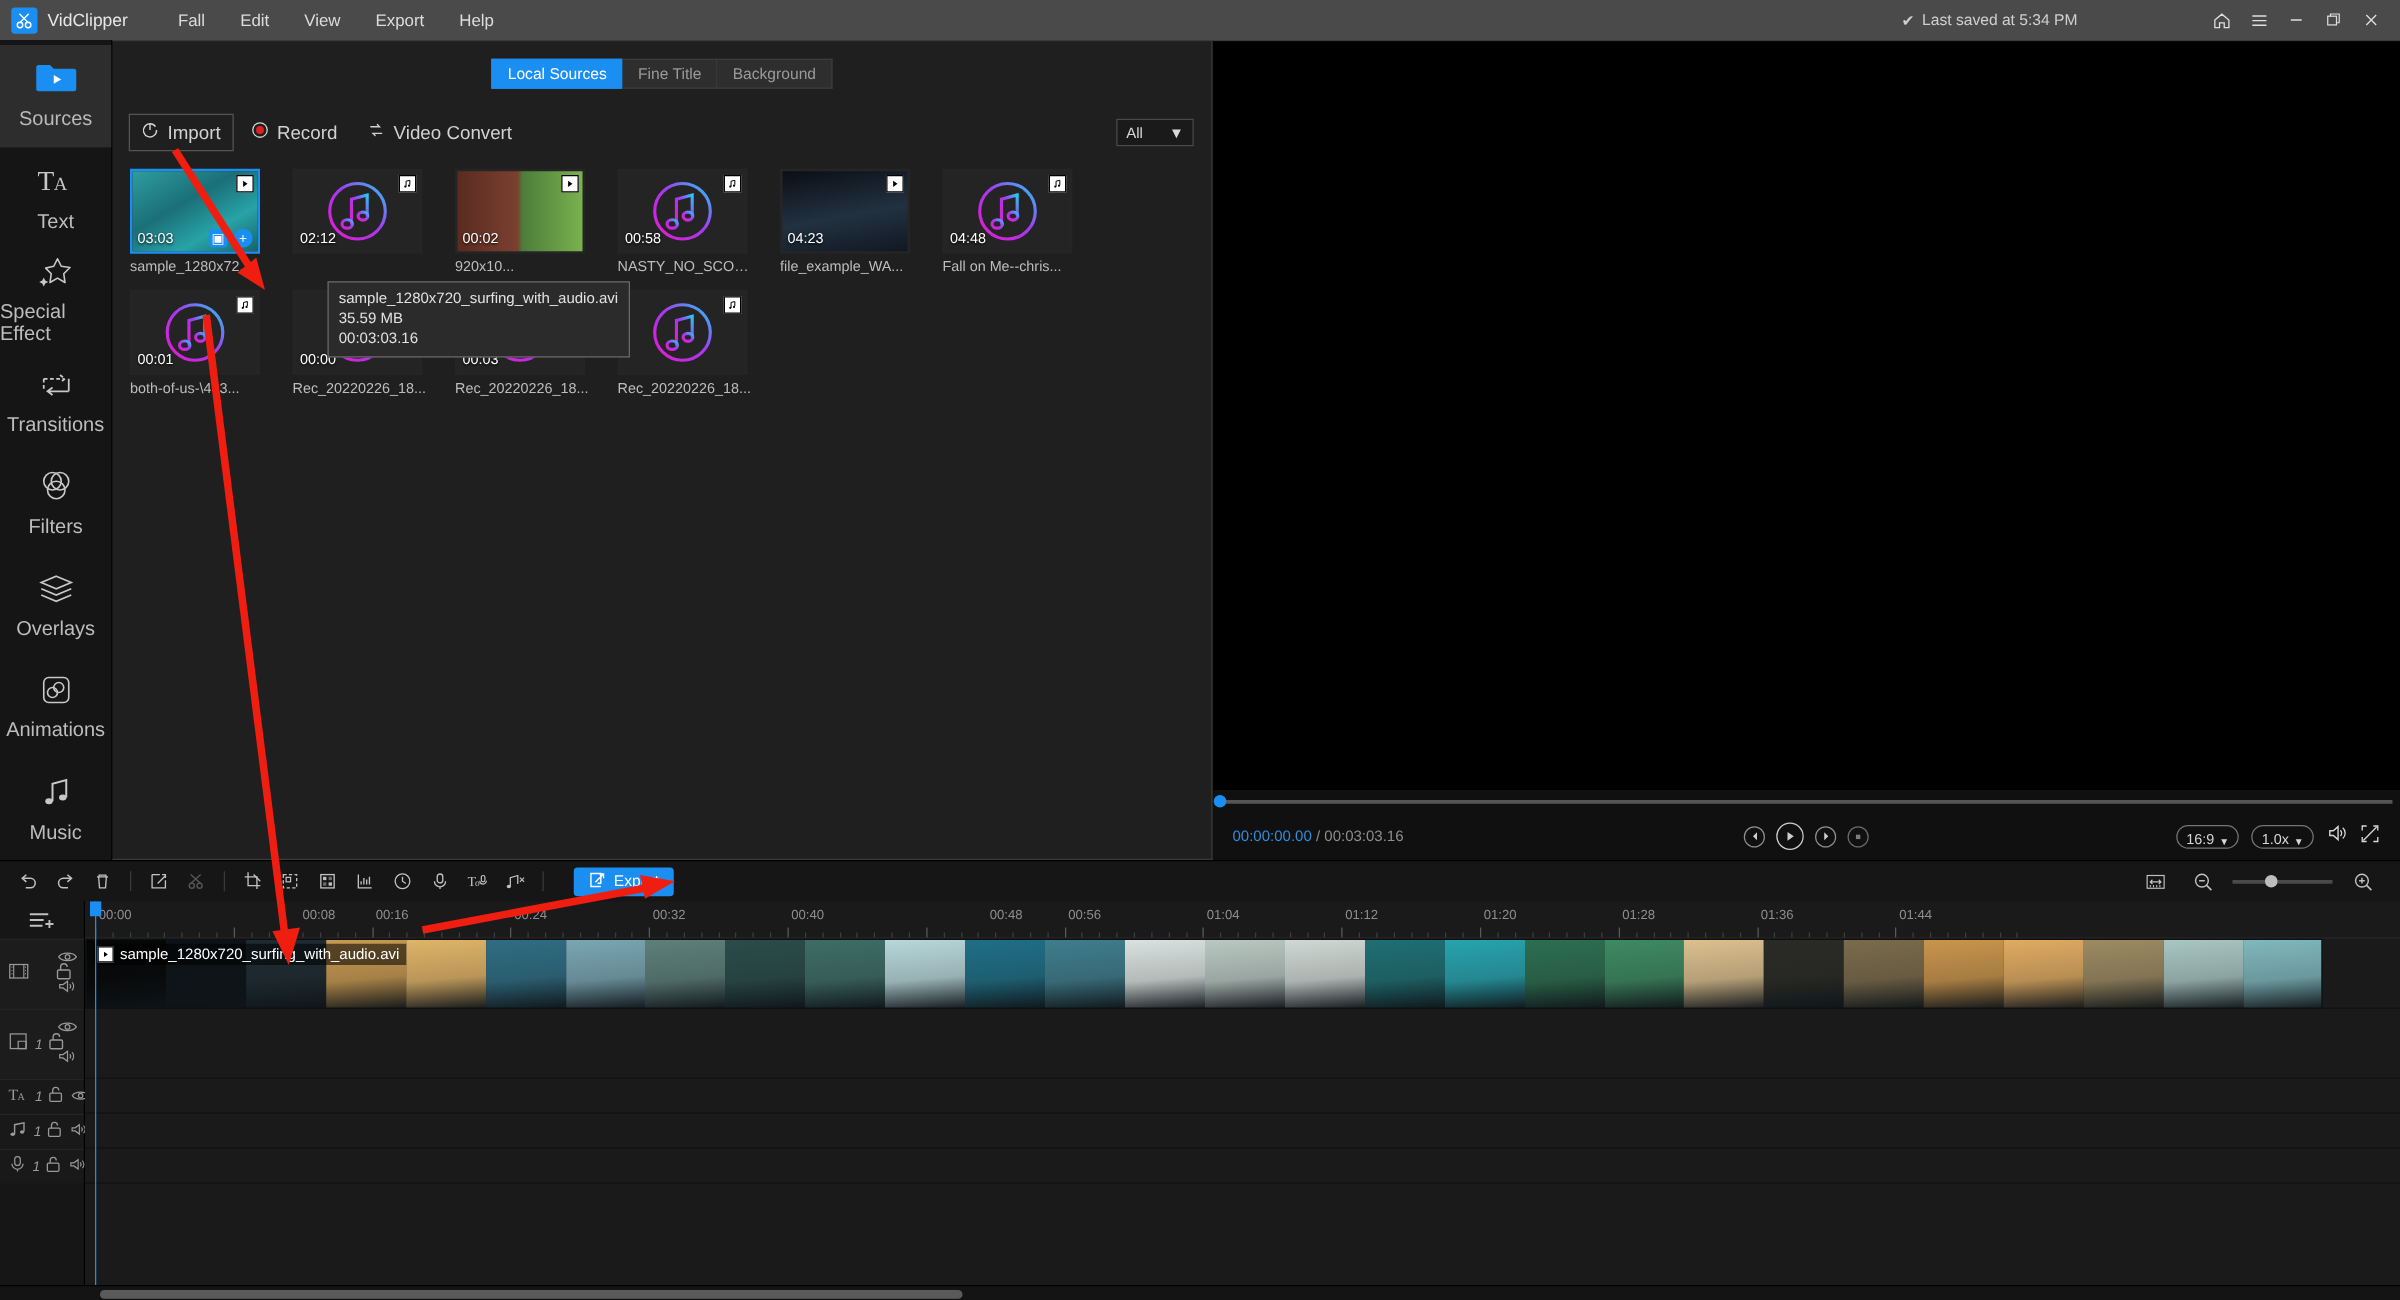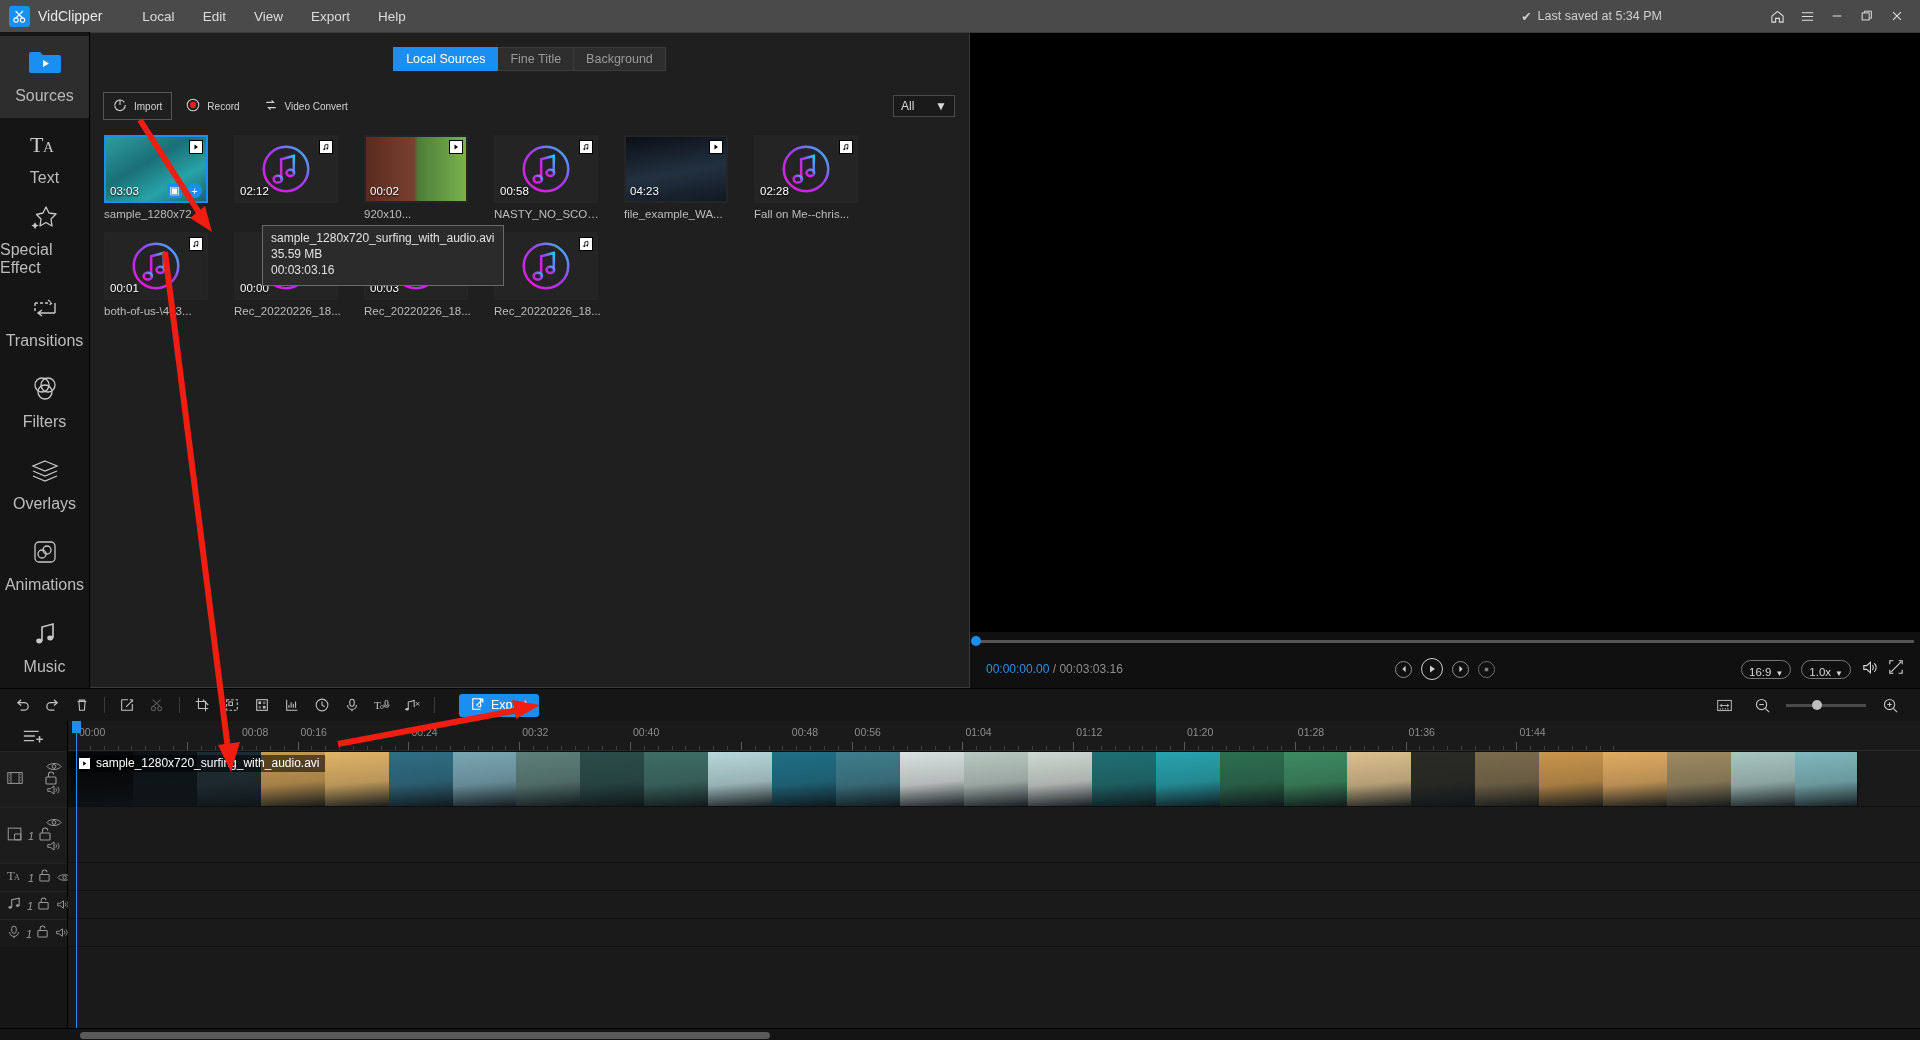--- a/index.html
+++ b/index.html
@@ -49,21 +49,21 @@
   }
   .tabs-row { height: 52px; display: flex; align-items: center; justify-content: center; }
   .tabs { display: flex; }
   .tab { height: 24px; padding: 0 12px; display: flex; align-items: center; justify-content: center;
          font-size: 12.5px; background: #2e2e2e; color: #9a9a9a; border: 1px solid #3c3c3c;
          border-left: none; cursor: default; }
   .tab:first-child { border-left: 1px solid #3c3c3c; }
   .tab.active { background: #1b8ef2; color: #fff; border-color: #1b8ef2; }
 
   .tools-row { height: 42px; display: flex; align-items: center; padding: 0 14px; gap: 6px; }
-  .tool-btn { display: flex; align-items: center; gap: 7px; padding: 5px 9px; font-size: 10px;
+  .tool-btn { display: flex; align-items: center; gap: 7px; padding: 5px 9px; font-size: 15px;
               color: #d2d2d2; cursor: default; }
   .tool-btn.ring { outline: 1px solid #555; }
   .filter-sel { margin-left: auto; width: 62px; height: 22px; background: #1a1a1a; border: 1px solid #4a4a4a;
                 display: flex; align-items: center; padding: 0 7px; font-size: 12px; color: #d8d8d8; }
   .filter-sel .cv { margin-left: auto; }
 
   .media-grid { flex: 1; padding: 8px 14px 0 14px; display: flex; flex-wrap: wrap;
                 align-content: flex-start; gap: 0; overflow: hidden; }
   .media-cell { width: 130px; margin-right: 0; margin-bottom: 12px; }
   .thumb { width: 104px; height: 68px; position: relative; background: #252525; border: 2px solid transparent; }
@@ -164,21 +164,21 @@
 
   <div class="titlebar">
     <div class="logo-box">
       <svg width="15" height="15" viewBox="0 0 15 15">
         <circle cx="4" cy="11" r="2.2" fill="none" stroke="#fff" stroke-width="1.1"></circle>
         <circle cx="10.5" cy="11" r="2.2" fill="none" stroke="#fff" stroke-width="1.1"></circle>
         <path d="M3.5 9.5 L11 2 M11 9.5 L3.5 2" stroke="#fff" stroke-width="1.1" fill="none"></path>
       </svg>
     </div>
     <div class="app-title">VidClipper</div>
-    <div class="menu-item">Local</div>
+    <div class="menu-item">Fall</div>
     <div class="menu-item">Edit</div>
     <div class="menu-item">View</div>
     <div class="menu-item">Export</div>
     <div class="menu-item">Help</div>
 
     <div class="tb-right">
       <div class="saved">
         <span>✔</span>
         <span>Last saved at 5:34 PM</span>
       </div>
@@ -459,21 +459,21 @@
   <ellipse cx="34.5" cy="34" rx="4" ry="3.3" fill="none" stroke="url(#ng)" stroke-width="2.6"></ellipse>
 </svg>
                 </div>
                 <div class="kind-badge">
                   <svg width="8" height="8" viewBox="0 0 9 9">
                     <path d="M3.2 7 V2.2 l3.4-.8 V5.4" fill="none" stroke="#000" stroke-width=".9"></path>
                     <circle cx="2.5" cy="7" r="1" fill="#000"></circle>
                     <circle cx="5.9" cy="6.2" r="1" fill="#000"></circle>
                   </svg>
                 </div>
-                <div class="dur">02:28</div>
+                <div class="dur">04:48</div>
               </div>
               <div class="cap">Fall on Me--chris...</div>
             </div>
             <div class="media-cell">
               <div class="thumb">
                 <div class="thumb-art" style="background:#242424">
                   <svg class="note-ico" width="58" height="58" viewBox="0 0 60 60">
   <defs>
                       <linearGradient id="ng" x1="0" y1="1" x2="1" y2="0">
     <stop offset="0" stop-color="#e61ad0"></stop>

